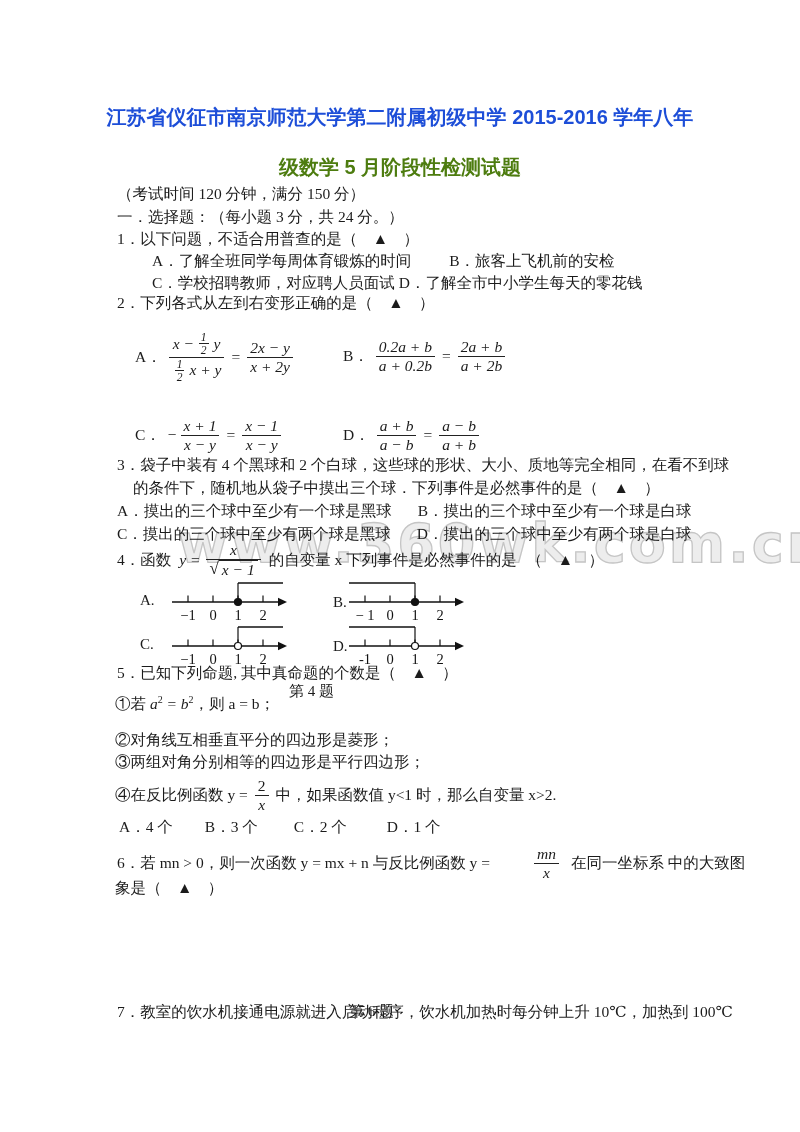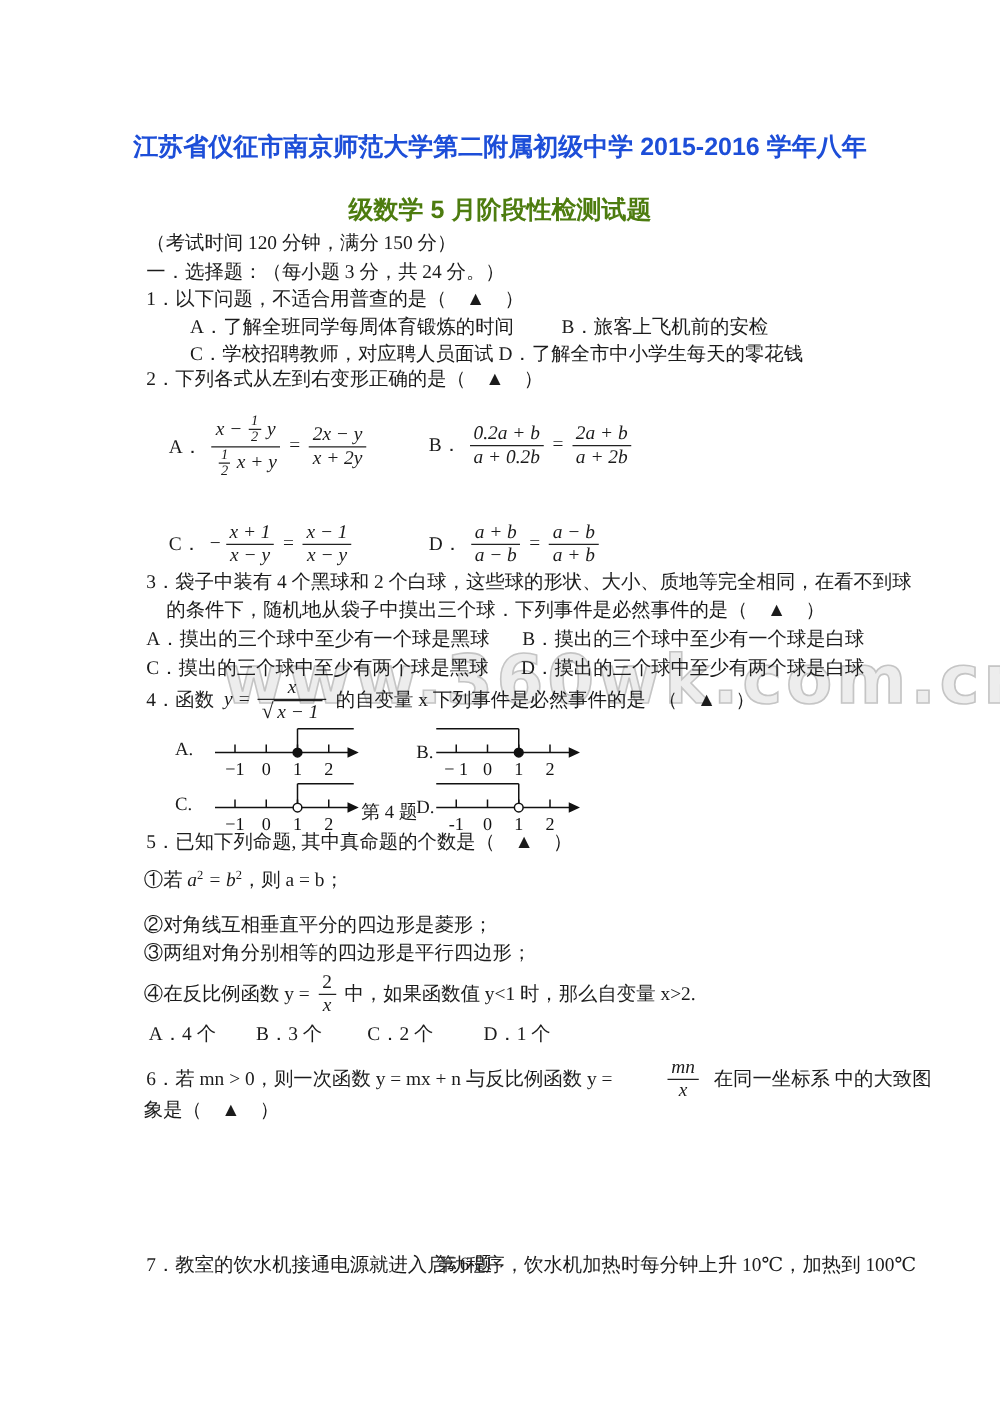--- a/index.html
+++ b/index.html
@@ -198,21 +198,21 @@
       <text x="43" y="46" text-anchor="middle" font-size="14.5" fill="#111">0</text>
       <line x1="68" y1="21.5" x2="68" y2="28" stroke="#111" stroke-width="1.2"></line>
       <text x="68" y="46" text-anchor="middle" font-size="14.5" fill="#111">1</text>
       <line x1="93" y1="21.5" x2="93" y2="28" stroke="#111" stroke-width="1.2"></line>
       <text x="93" y="46" text-anchor="middle" font-size="14.5" fill="#111">2</text>
       <line x1="2" y1="9" x2="68" y2="9" stroke="#111" stroke-width="1.3"></line>
       <line x1="68" y1="9" x2="68" y2="25" stroke="#111" stroke-width="1.2"></line>
       <circle cx="68" cy="28" r="3.5" fill="#fff" stroke="#111" stroke-width="1.2"></circle>
     </svg>
 
-  <span class="abs caption" style="left:289px;top:640px;">第 4 题</span>
+  <span class="abs caption" style="left:289px;top:682px;">第 4 题</span>
 
   <div class="abs" style="left:117px;top:663px;">5．已知下列命题, 其中真命题的个数是（　▲　）</div>
   <div class="abs" style="left:115px;top:694px;">
     <span>①若 </span><span class="math">a</span><sup>2</sup><span class="math"> = b</span><sup>2</sup><span>，则 a = b；</span>
   </div>
   <div class="abs" style="left:115px;top:730px;">②对角线互相垂直平分的四边形是菱形；</div>
   <div class="abs" style="left:115px;top:752px;">③两组对角分别相等的四边形是平行四边形；</div>
   <div class="abs row" style="left:115px;top:774px;height:42px;">
     <span>④在反比例函数 y =</span>
     <span class="frac" style="margin:0 7px;">

